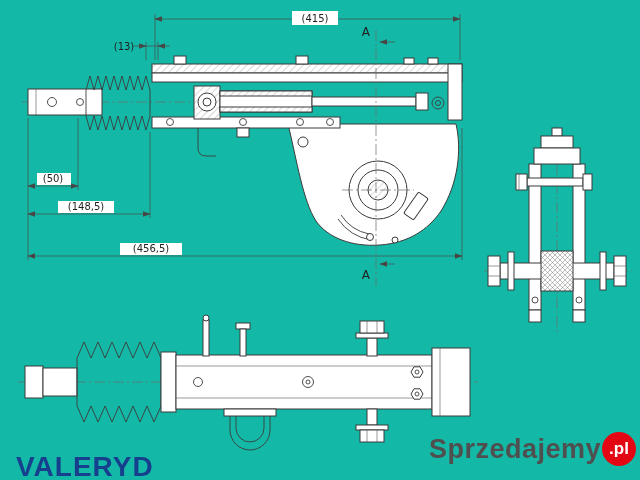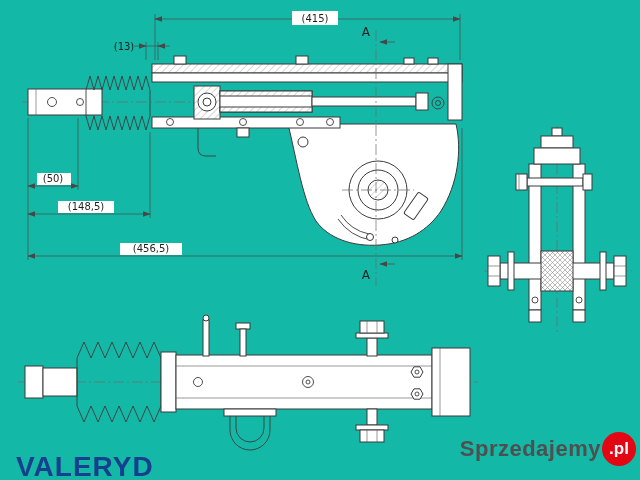--- a/index.html
+++ b/index.html
@@ -32,21 +32,21 @@
     color:#16408e;
   }
 
   
   .watermark {
     position:absolute; right:4px; top:432px;
     display:flex; align-items:center;
     font-family:"Liberation Sans", sans-serif;
   }
   .watermark .name {
-    color:#4f4f4f; font-size:22px; font-weight:600; letter-spacing:0.5px;
+    color:#4f4f4f; font-size:27px; font-weight:600; letter-spacing:0.5px;
   }
   .pl-badge {
     width:34px; height:34px; border-radius:50%;
     background:#e30613; color:#ffffff;
     font-size:17px; font-weight:bold;
     display:flex; align-items:center; justify-content:center;
     margin-left:1px; flex:0 0 auto;
   }
 </style>
 </head>

